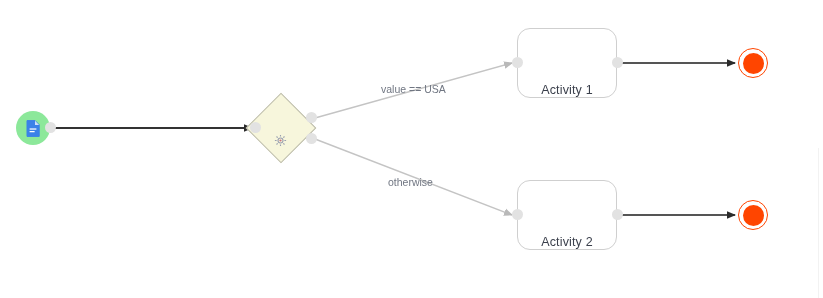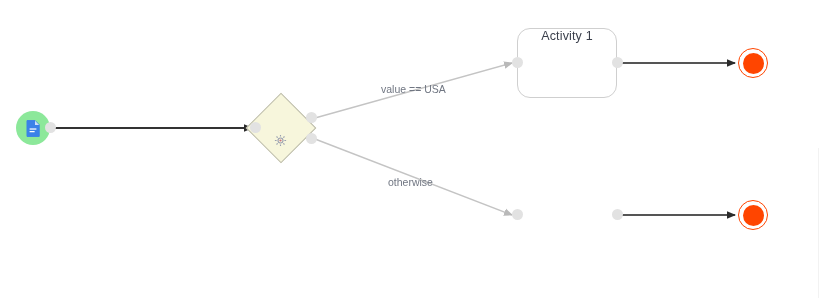--- a/index.html
+++ b/index.html
@@ -53,21 +53,21 @@
     height: 13px;
   }
   
   .activity {
     position: absolute;
     box-sizing: border-box;
     border: 1.6px solid #cfcfcf;
     border-radius: 13px;
     background: #ffffff;
     display: flex;
-    align-items: flex-start;
+    align-items: flex-end;
     justify-content: center;
   }
   .activity-label {
     font-size: 12.5px;
     color: #3a3f4b;
     letter-spacing: 0.15px;
     user-select: none;
   }
   
   .end-event {
@@ -163,20 +163,23 @@
 
   <span class="edge-label" style="left:381px; top:83px;">value == USA</span>
   <span class="edge-label" style="left:388px; top:176px;">otherwise</span>
 
   <div class="activity" style="left:517px; top:28px; width:100px; height:70px;">
     <span class="activity-label">Activity 1</span>
   </div>
   <span class="port" style="left:512px; top:57px;"></span>
   <span class="port" style="left:612px; top:57px;"></span>
 
+  <div class="activity" style="left:517px; top:180px; width:100px; height:70px;">
+    <span class="activity-label">Activity 2</span>
+  </div>
   <span class="port" style="left:512px; top:209px;"></span>
   <span class="port" style="left:612px; top:209px;"></span>
 
   <div class="end-event" style="left:738px; top:48px; border:1.4px solid #ff4500; background:#ffffff;">
     <span class="end-core" style="background:#ff4500;"></span>
   </div>
 
   <div class="end-event" style="left:738px; top:200px; border:1.4px solid #ff4500; background:#ffffff;">
     <span class="end-core" style="background:#ff4500;"></span>
   </div>

